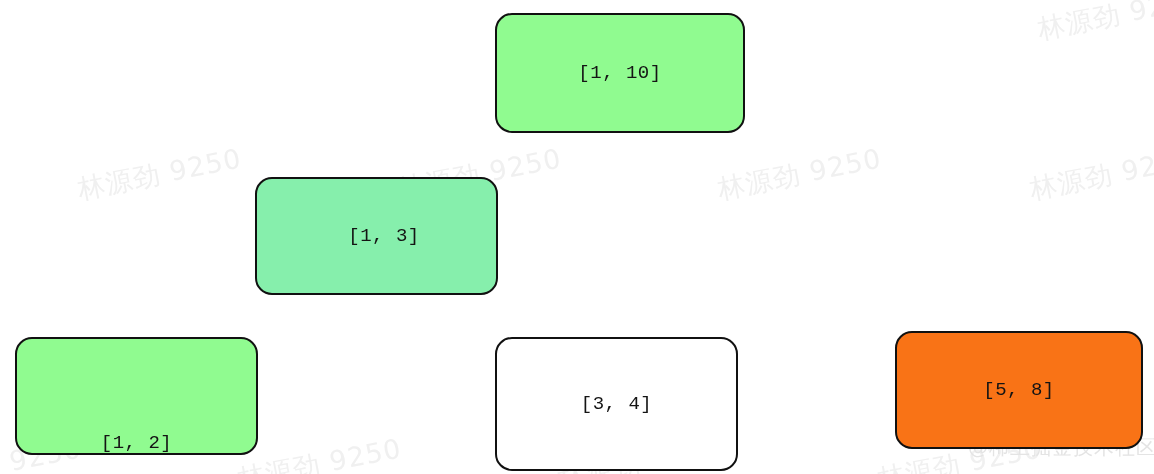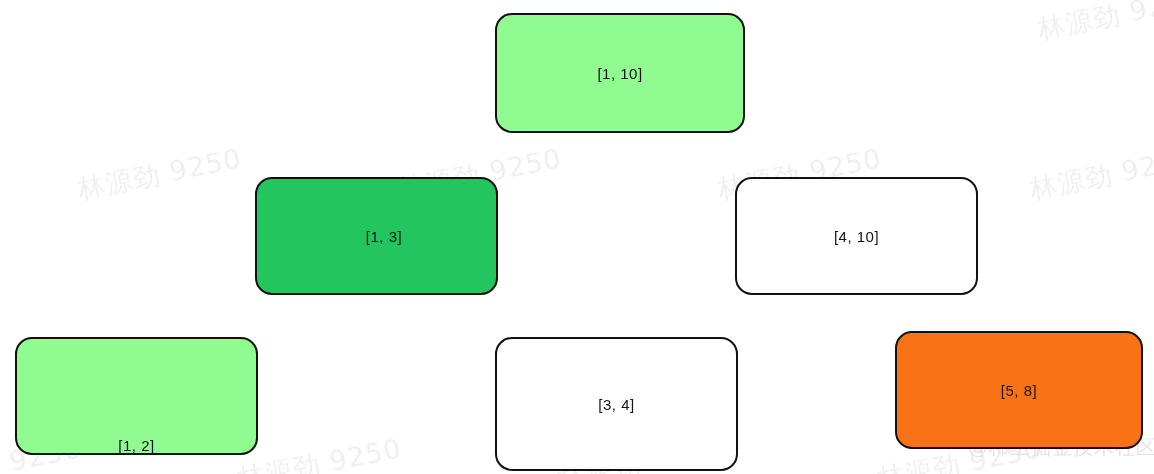--- a/index.html
+++ b/index.html
@@ -47,22 +47,22 @@
     position: absolute;
     box-sizing: border-box;
     border: 2px solid #111111;
     border-radius: 17px;
     display: flex;
     align-items: center;
     justify-content: center;
     z-index: 2;
   }
   .node-label {
-    font-family: Liberation Sans, sans-serif;
-    font-size: 15px;
+    font-family: Liberation Mono, monospace;
+    font-size: 19px;
     color: #141414;
     letter-spacing: 0.5px;
     line-height: 1;
   }
 </style>
 </head>
 <body>
 
 <div id="canvas" style="background: rgb(255, 255, 255);">
 
@@ -76,27 +76,24 @@
     <span class="wm" style="left: 558px; top: 462px; color: rgb(240, 240, 240);">林源劲 9250</span>
     <span class="wm" style="left: 878px; top: 462px; color: rgb(240, 240, 240);">林源劲 9250</span>
     <span class="wm" style="left: 1038px; top: 12px; color: rgb(240, 240, 240);">林源劲 9250</span>
     <span class="wm-brand" style="left: 968px; top: 434px; color: rgb(228, 228, 228);">@稀土掘金技术社区</span>
   </div>
 
   <div class="node" style="left: 495px; top: 13px; width: 250px; height: 120px; background: rgb(144, 251, 144); border-color: rgb(17, 17, 17);">
     <span class="node-label">[1, 10]</span>
   </div>
 
-  <div class="node" style="left: 255px; top: 177px; width: 243px; height: 118px; background: #22c55e; border-color: rgb(17, 17, 17); padding-left: 15px;">
+  <div class="node" style="left: 255px; top: 177px; width: 243px; height: 118px; background: #86efac; border-color: rgb(17, 17, 17); padding-left: 15px;">
     <span class="node-label">[1, 3]</span>
   </div>
 
-  <div class="node" style="left: 735px; top: 177px; width: 243px; height: 118px; background: rgb(255, 255, 255); border-color: rgb(17, 17, 17);">
-    <span class="node-label">[4, 10]</span>
-  </div>
 
   <div class="node" style="left: 15px; top: 337px; width: 243px; height: 118px; background: rgb(144, 251, 144); border-color: rgb(17, 17, 17); align-items: flex-end;">
     <span class="node-label">[1, 2]</span>
   </div>
 
   <div class="node" style="left: 495px; top: 337px; width: 243px; height: 134px; background: rgb(255, 255, 255); border-color: rgb(17, 17, 17);">
     <span class="node-label">[3, 4]</span>
   </div>
 
   <div class="node" style="left: 895px; top: 331px; width: 248px; height: 118px; background: #f97316; border-color: rgb(17, 17, 17);">

